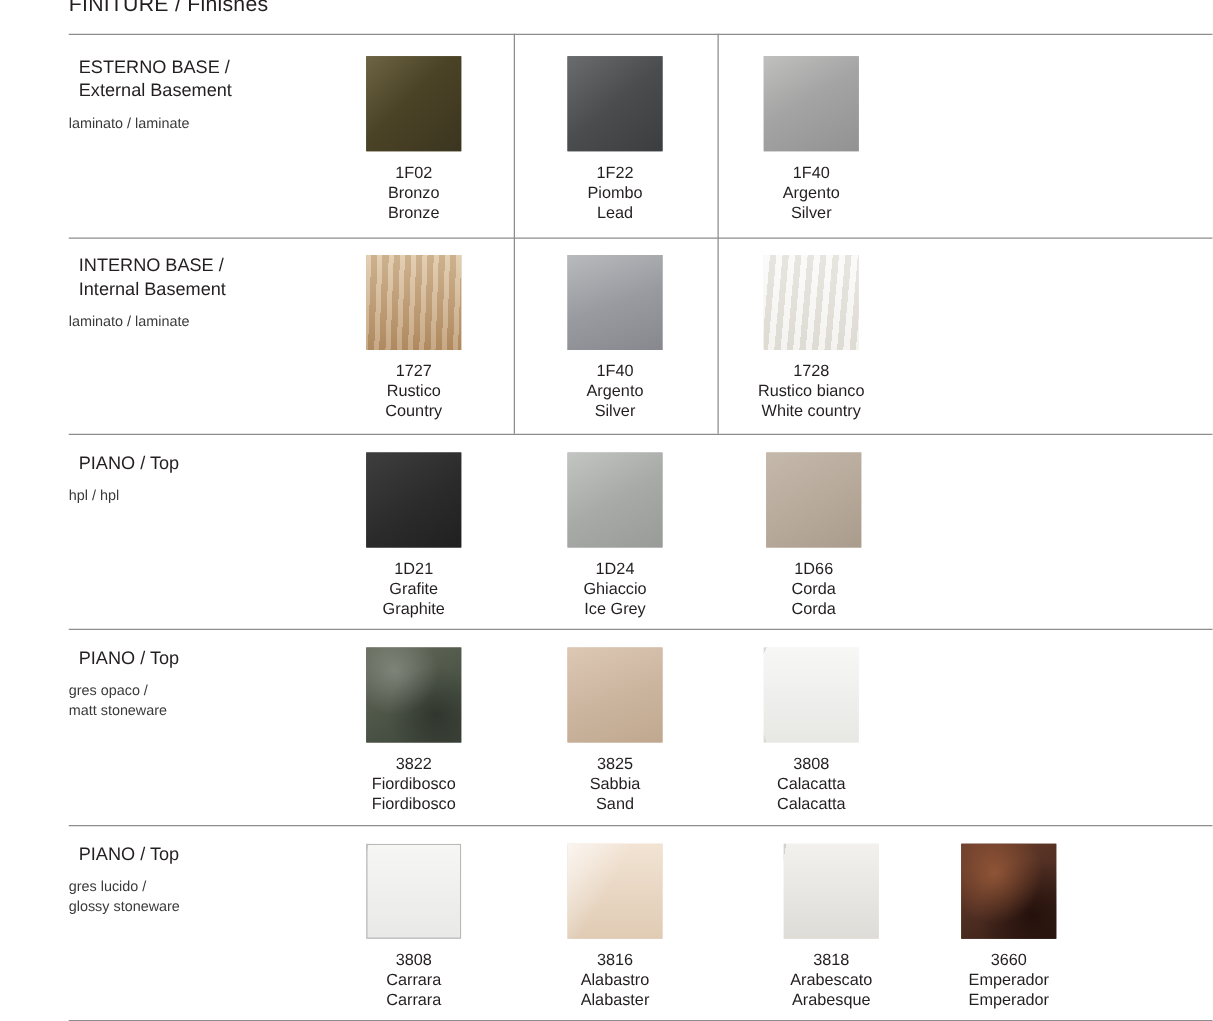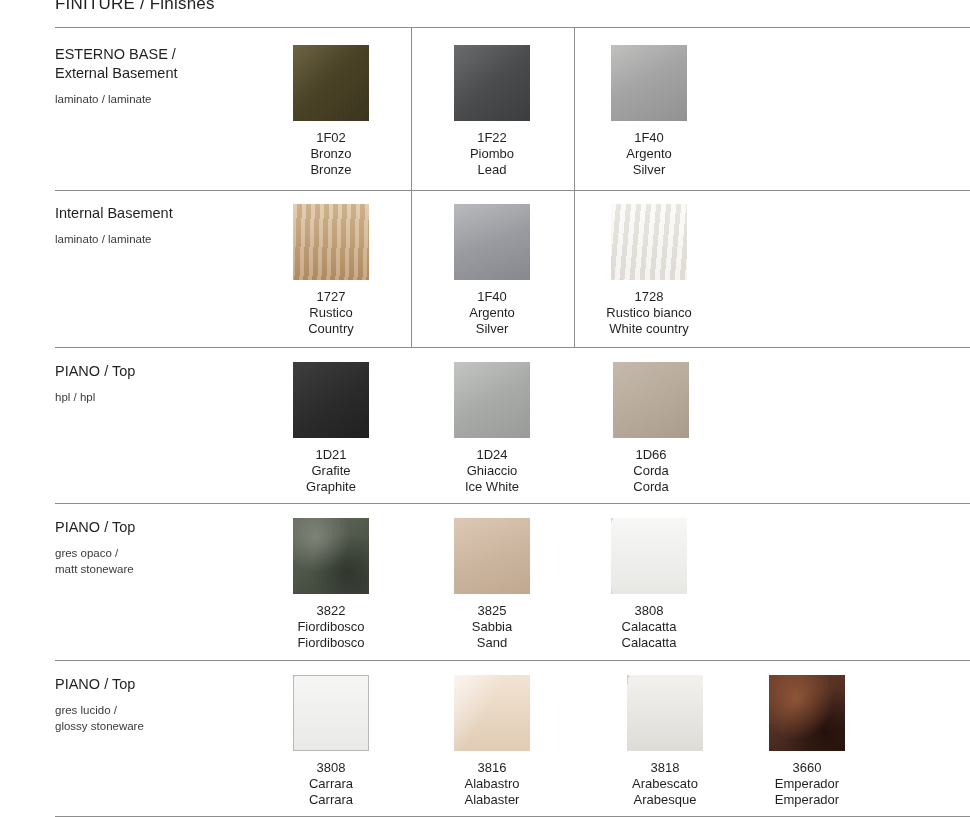--- a/index.html
+++ b/index.html
@@ -52,20 +52,21 @@
     position: absolute;
     left: 55px;
     top: 0;
     width: 225px;
   }
   .row-label .cat {
     font-size: 14.5px;
     line-height: 19px;
     color: #231f20;
     white-space: nowrap;
+    margin-left: 8px;
   }
   .row-label .sub {
     font-size: 11.5px;
     line-height: 16px;
     color: #3a3a3a;
     margin-top: 8px;
     white-space: nowrap;
   }
   .swatches {
     position: absolute;
@@ -143,20 +144,21 @@
           <span class="code">1F40</span>
           <span class="it">Argento</span>
           <span class="en">Silver</span>
         </div>
       </div>
     </div>
   </div>
 
   <div class="row" style="top:204px;">
     <div class="row-label">
+      <div class="cat">INTERNO BASE /</div>
       <div class="cat">Internal Basement</div>
       <div class="sub">laminato / laminate</div>
     </div>
     <div class="swatches">
       <div class="swatch-cell" style="left:-29px; top:0;">
         <div class="chip" style="background-color:#c8a77f; background-image:repeating-linear-gradient(92deg,rgba(255,255,255,.20) 0 4px, rgba(120,85,50,.16) 4px 9px), linear-gradient(180deg,#ddc3a0 0%,#c8a77f 60%,#b99368 100%);"></div>
         <div class="caption">
           <span class="code">1727</span>
           <span class="it">Rustico</span>
           <span class="en">Country</span>
@@ -193,21 +195,21 @@
           <span class="code">1D21</span>
           <span class="it">Grafite</span>
           <span class="en">Graphite</span>
         </div>
       </div>
       <div class="swatch-cell" style="left:132px; top:0;">
         <div class="chip" style="background-color:#a8aaa8; background-image:linear-gradient(150deg,#c3c5c2 0%,#a8aaa8 50%,#999b99 100%);"></div>
         <div class="caption">
           <span class="code">1D24</span>
           <span class="it">Ghiaccio</span>
-          <span class="en">Ice White</span>
+          <span class="en">Ice Grey</span>
         </div>
       </div>
       <div class="swatch-cell" style="left:291px; top:0;">
         <div class="chip" style="background-color:#b5a899; background-image:linear-gradient(150deg,#c5b9ab 0%,#b5a899 60%,#a99c8d 100%);"></div>
         <div class="caption">
           <span class="code">1D66</span>
           <span class="it">Corda</span>
           <span class="en">Corda</span>
         </div>
       </div>

